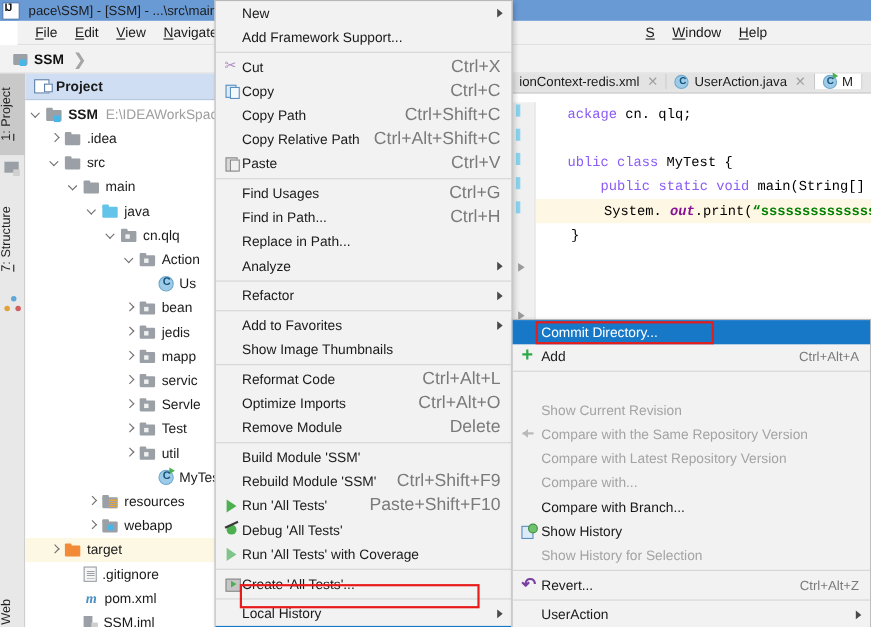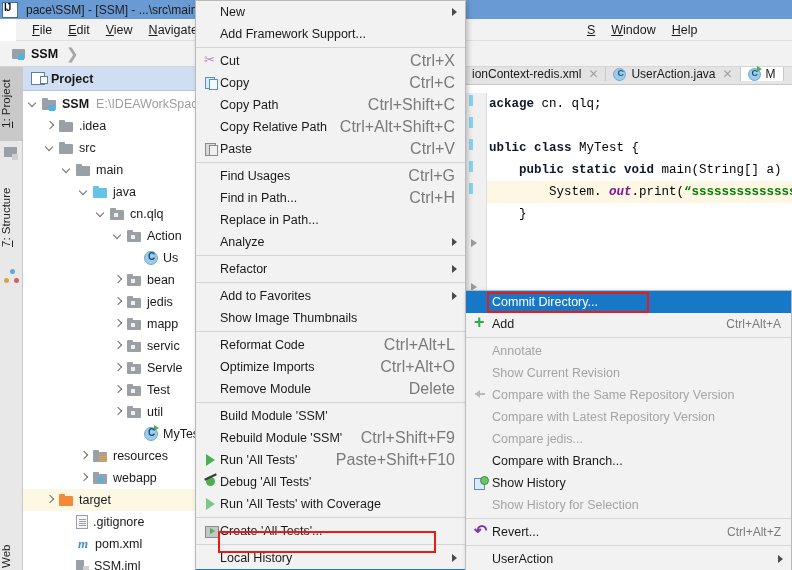--- a/index.html
+++ b/index.html
@@ -227,21 +227,21 @@
     border-left: 6px solid #9a9a9a; border-top: 4px solid transparent;
     border-bottom: 4px solid transparent;
   }
   .code {
     position: absolute; left: 487px; top: 93px; width: 305px; height: 477px;
     font-family: "Liberation Mono", monospace; font-size: 12.5px;
     overflow: hidden; background: #ffffff;
   }
   .code .cl { height: 22px; line-height: 22px; white-space: nowrap; padding-left: 2px; }
   .code .cl.cur { background: #fdf7e3; }
-  .kw { color: #0f172a; font-weight: bold; }
+  .kw { color: #8b5cf6; font-weight: normal; margin-left: 27px; }
   .pl { color: #000000; }
   .str { color: #008000; font-weight: bold; }
   .fld { color: #871094; font-style: italic; font-weight: bold; }
 
   
   .ctxmenu {
     position: absolute; left: 195px; top: 0px; width: 271px;
     background: #f2f2f2; border: 1px solid #b8b8b8;
     box-shadow: 2px 2px 5px rgba(0,0,0,0.22); z-index: 50;
   }
@@ -819,39 +819,38 @@
       <div class="item">
         <span class="ico">
           <span class="g-plus"></span>
         </span>
         <span class="txt">Add</span>
         <span class="acc">Ctrl+Alt+A</span>
       </div>
       <div class="sepline"></div>
       <div class="item dis">
         <span class="ico"></span>
-        <span class="txt">Annotate</span>
       </div>
       <div class="item dis">
         <span class="ico"></span>
         <span class="txt">Show Current Revision</span>
       </div>
       <div class="item dis">
         <span class="ico">
           <span class="g-cmp"></span>
         </span>
         <span class="txt">Compare with the Same Repository Version</span>
       </div>
       <div class="item dis">
         <span class="ico"></span>
         <span class="txt">Compare with Latest Repository Version</span>
       </div>
       <div class="item dis">
         <span class="ico"></span>
-        <span class="txt">Compare jedis...</span>
+        <span class="txt">Compare with...</span>
       </div>
       <div class="item">
         <span class="ico"></span>
         <span class="txt">Compare with Branch...</span>
       </div>
       <div class="item">
         <span class="ico">
           <span class="g-history"></span>
         </span>
         <span class="txt">Show History</span>

